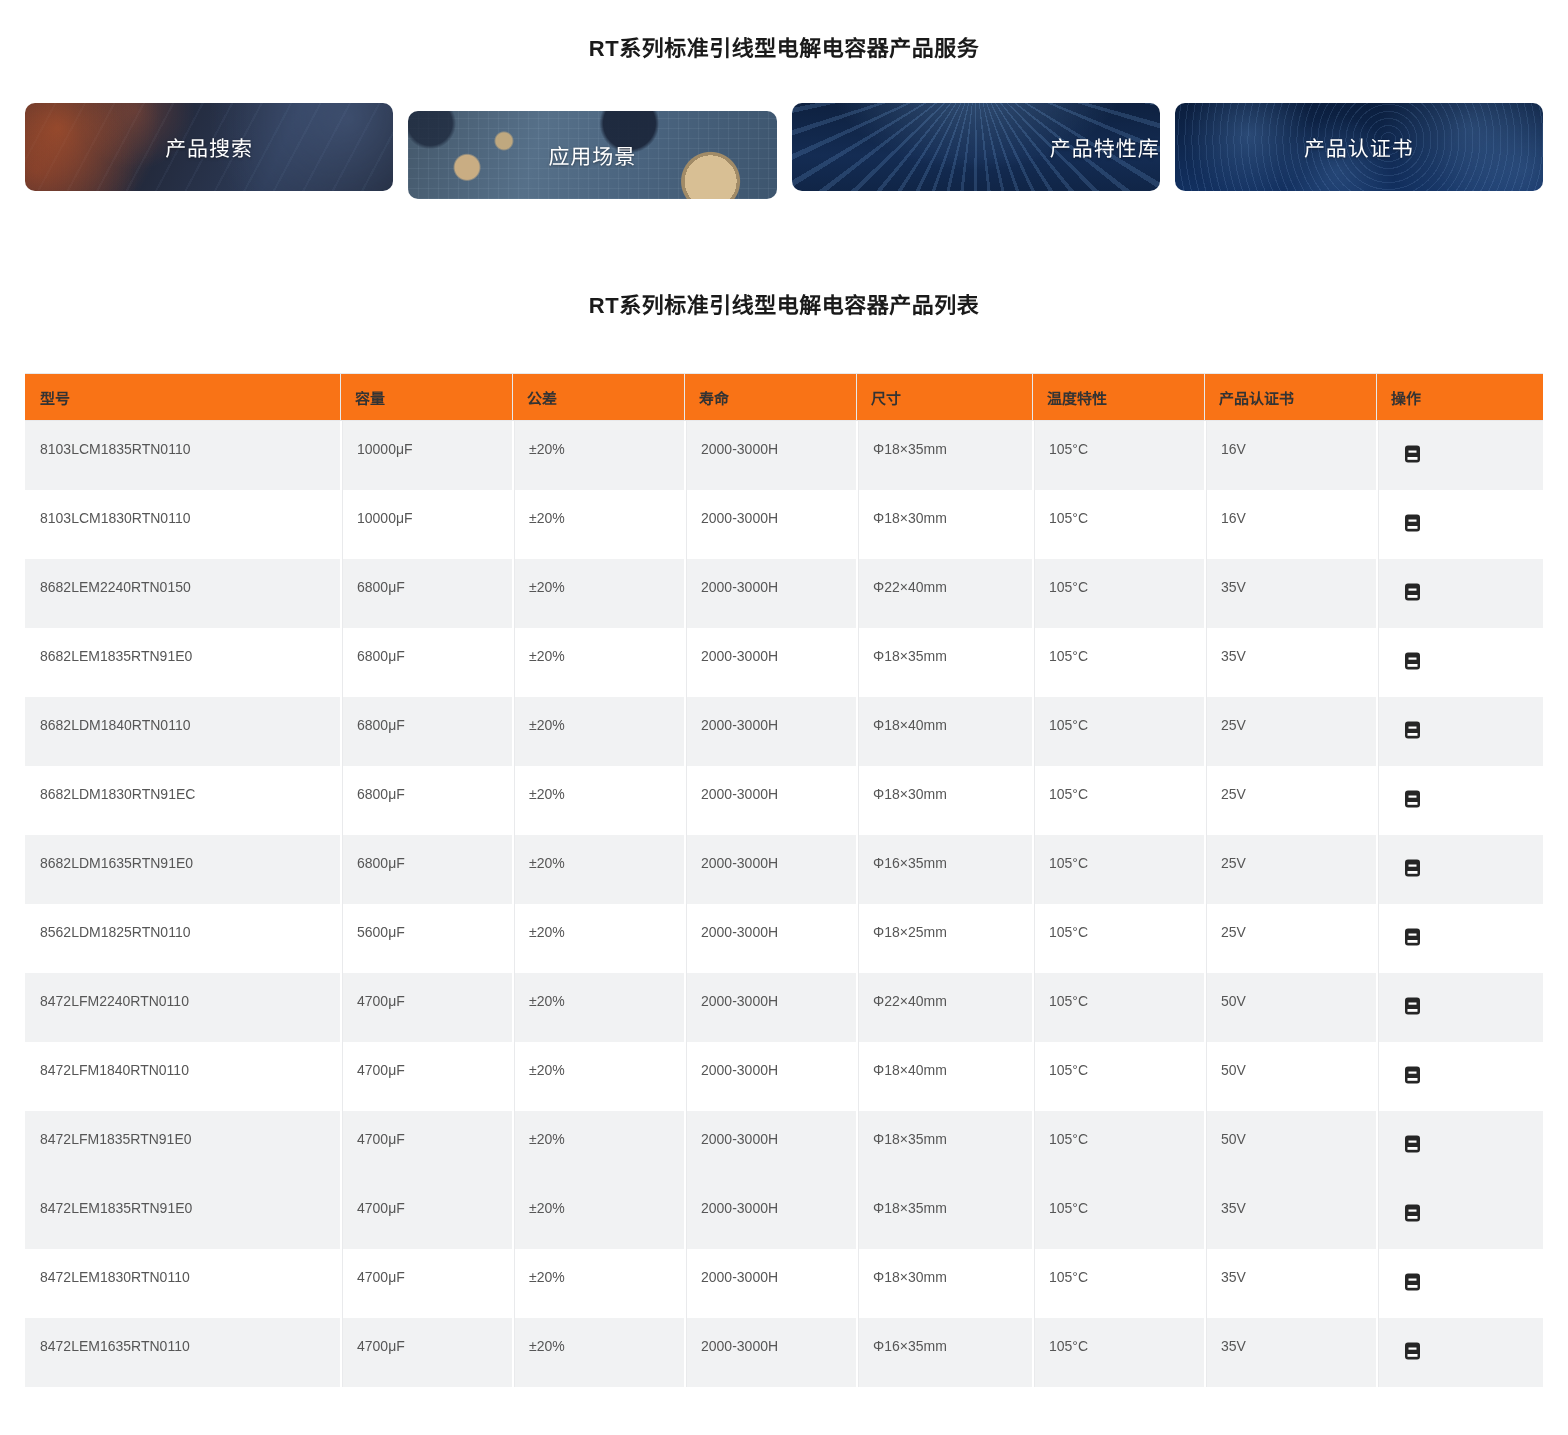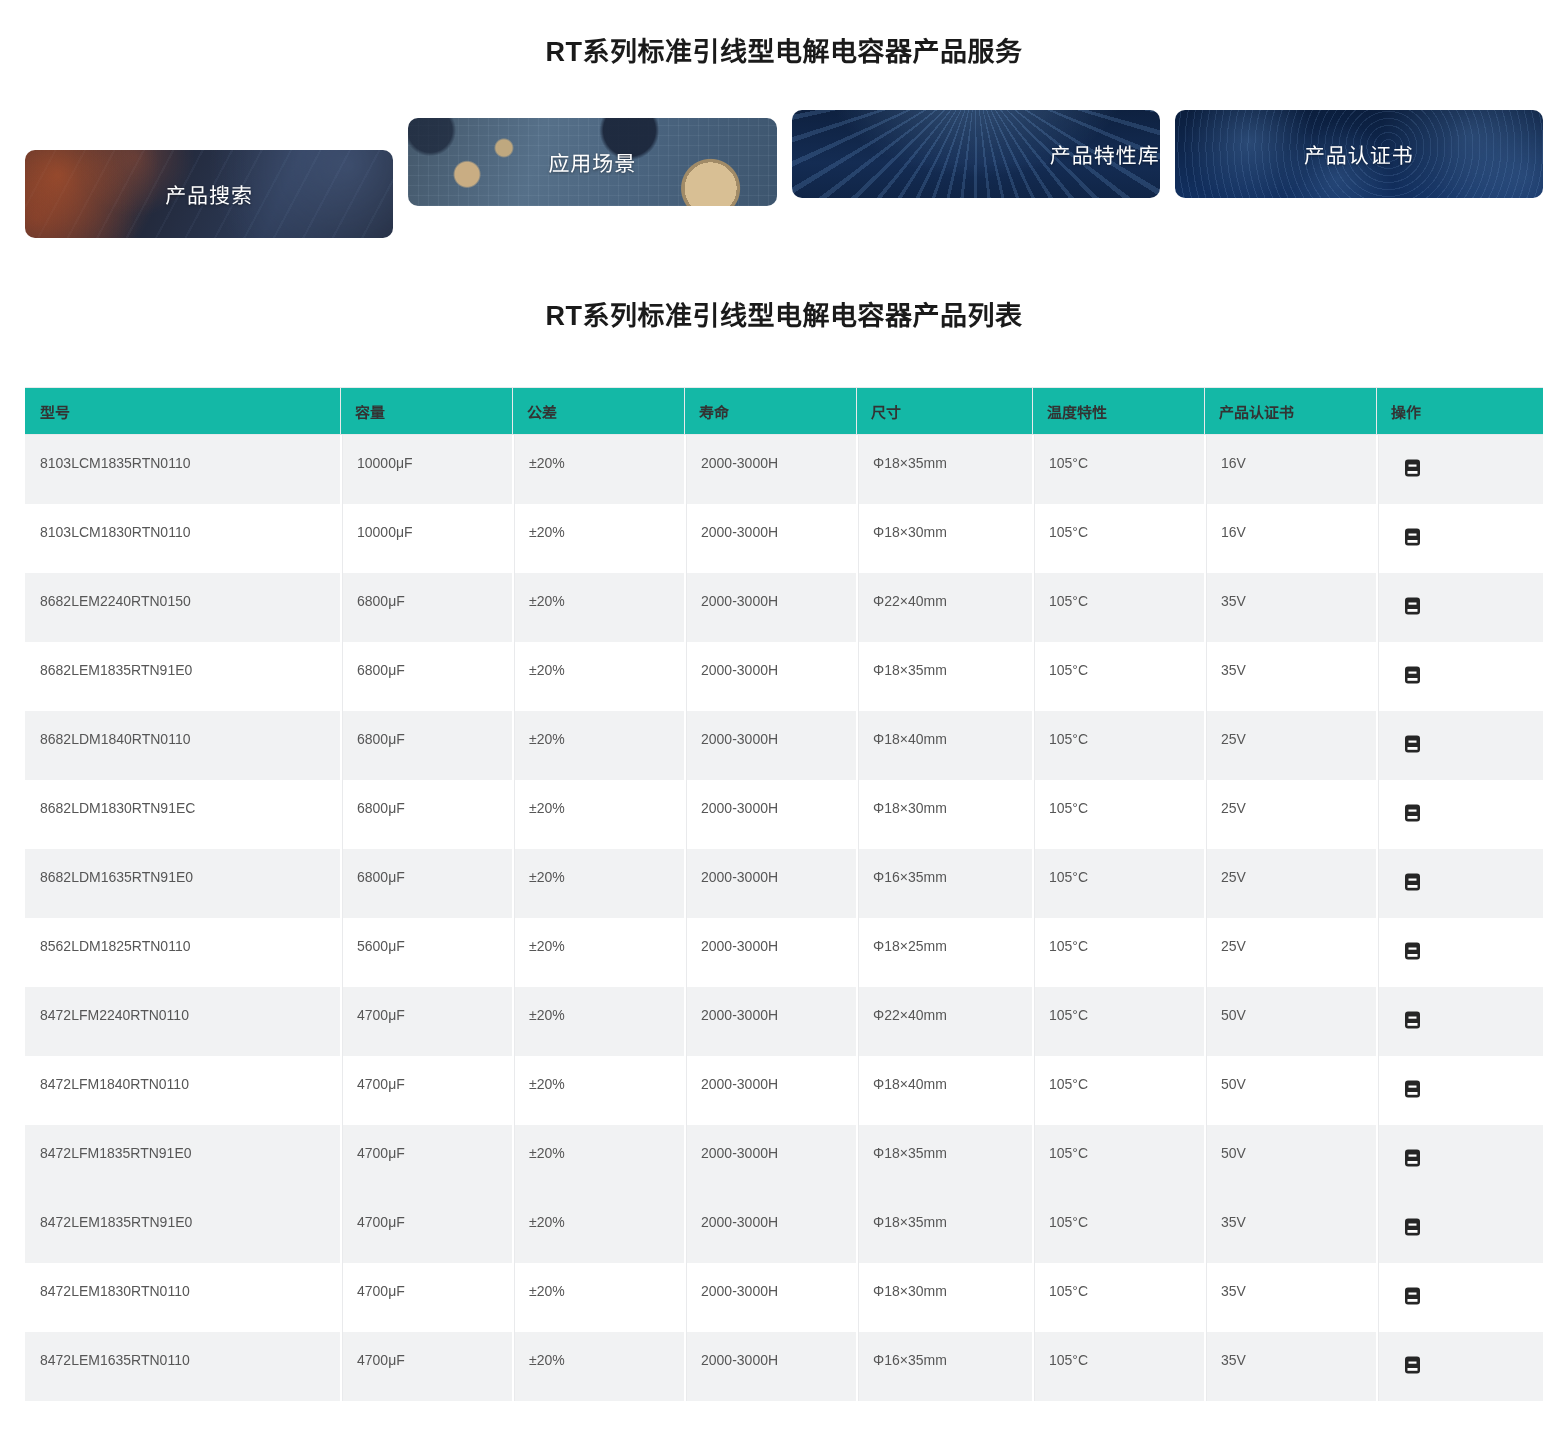--- a/index.html
+++ b/index.html
@@ -9,21 +9,21 @@
     background: #ffffff;
     font-family: "Liberation Sans", "DejaVu Sans", sans-serif;
   }
   .page {
     width: 1518px;
     margin: 0 auto;
     padding-bottom: 16px;
   }
   
   .section-title {
-    font-size: 27px;
+    font-size: 22px;
     font-weight: 700;
     color: #1a1a1a;
     text-align: center;
     letter-spacing: 0.5px;
     margin: 0;
   }
   .service-title { padding-top: 30px; }
   .list-title { margin-top: 96px; margin-bottom: 54px; }
 
   
@@ -51,21 +51,20 @@
   }
   
   .card-search {
     background:
       radial-gradient(circle at 9% 28%, rgba(216,96,42,.52), transparent 30%),
       radial-gradient(circle at 3% 78%, rgba(186,74,36,.42), transparent 28%),
       radial-gradient(circle at 30% 8%, rgba(205,95,55,.30), transparent 22%),
       radial-gradient(circle at 88% 18%, rgba(112,140,188,.30), transparent 42%),
       repeating-linear-gradient(118deg, rgba(140,170,210,.06) 0 2px, transparent 2px 26px),
       linear-gradient(115deg, #33282e 0%, #232a3d 38%, #2c3a56 68%, #1d2537 100%);
-    margin-top: 40px;
   }
   
   .card-scene {
     background:
       radial-gradient(circle at 82% 80%, #d8bf94 0 26px, #a18b67 26px 29px, transparent 30px),
       radial-gradient(circle at 16% 64%, #c9ad83 0 12px, transparent 14px),
       radial-gradient(circle at 26% 34%, #bfa87f 0 8px, transparent 10px),
       radial-gradient(circle at 60% 14%, rgba(24,34,54,.88) 0 26px, transparent 30px),
       radial-gradient(circle at 6% 14%, rgba(24,34,54,.72) 0 22px, transparent 26px),
       repeating-linear-gradient(0deg, rgba(190,210,226,.08) 0 1px, transparent 1px 10px),
@@ -101,21 +100,21 @@
     border-top: 1px solid #e8e9eb;
   }
   .product-table th {
     height: 47px;
     padding: 0 15px;
     text-align: left;
     vertical-align: middle;
     font-size: 15px;
     font-weight: 700;
     color: #333333;
-    background: #14b8a6;
+    background: #f97316;
     border-bottom: 1px solid #e8e9eb;
   }
   .product-table th:not(:first-child) {
     box-shadow: inset 1px 0 0 #e8e9eb;
   }
   .product-table td {
     height: 69px;
     padding: 20px 15px 0 15px;
     vertical-align: top;
     font-size: 14px;

